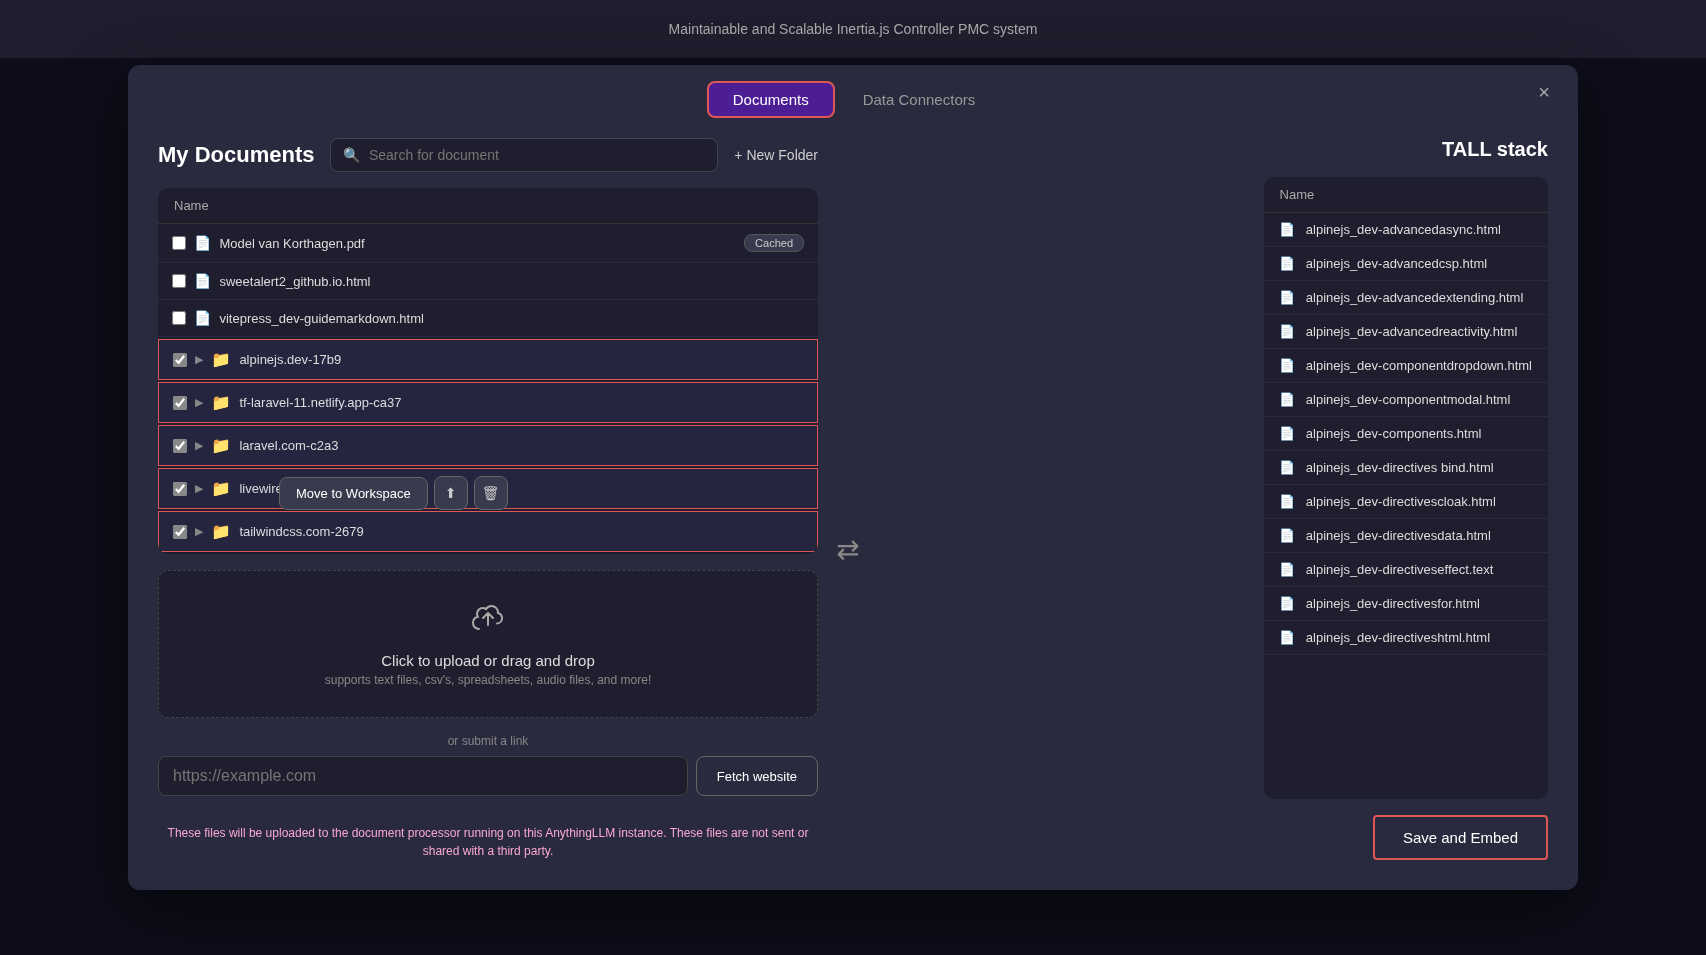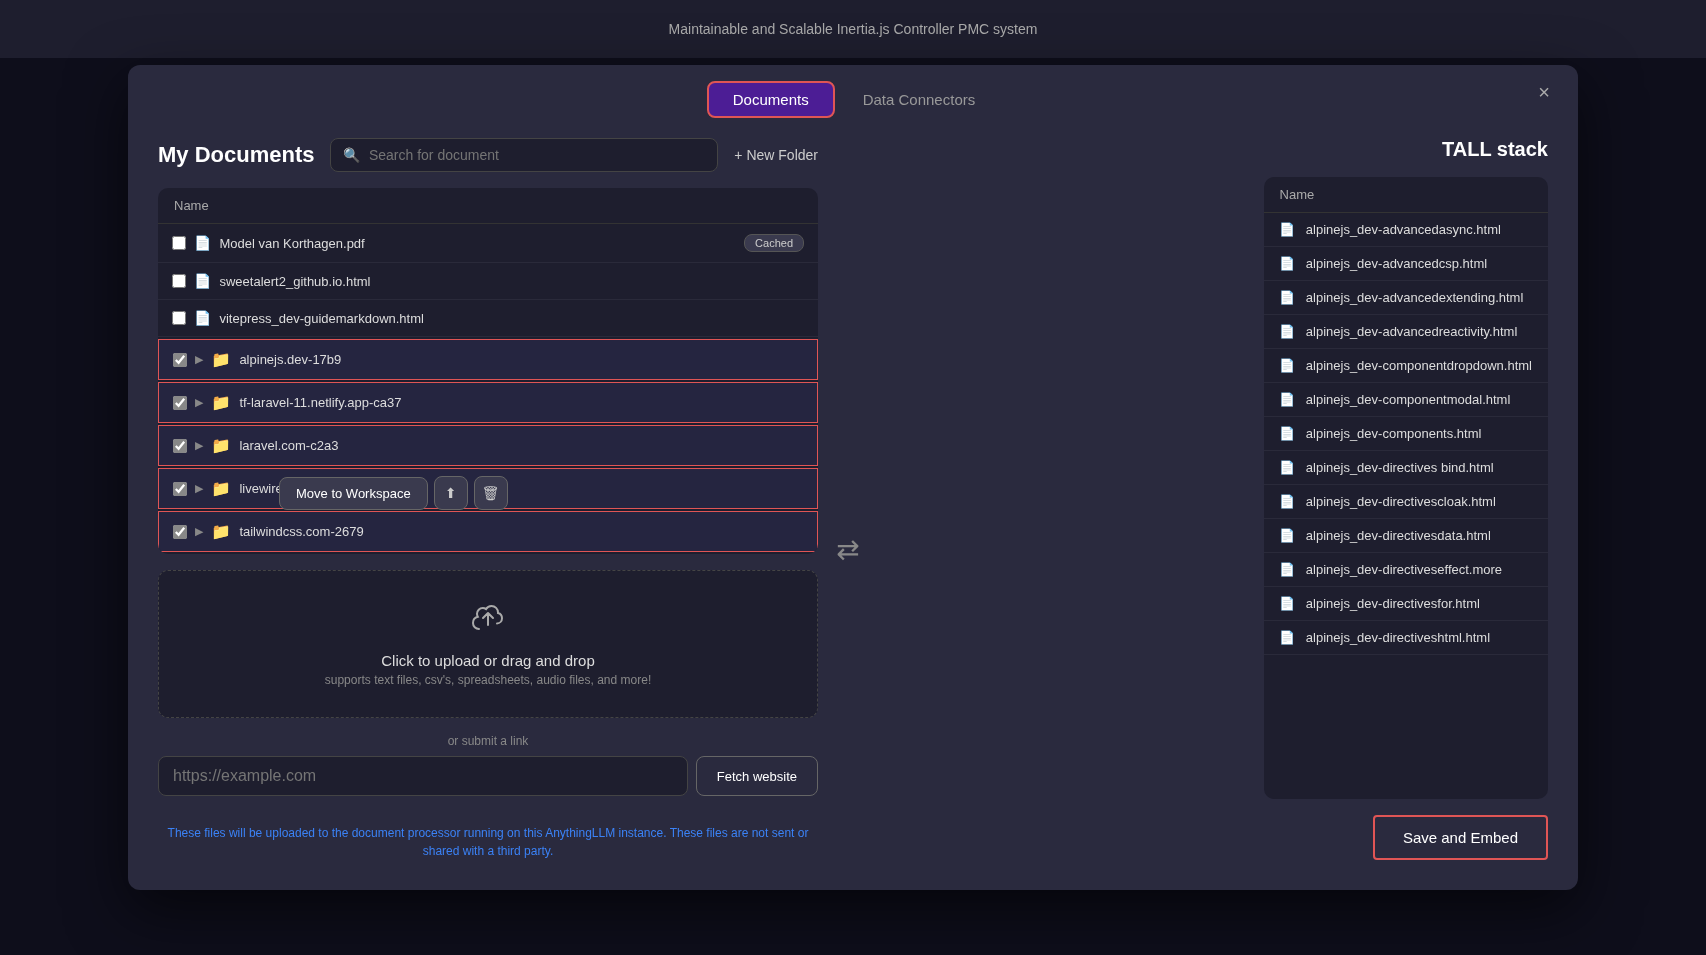--- a/index.html
+++ b/index.html
@@ -328,21 +328,21 @@
       color: #fff;
       padding: 10px 20px;
       border-radius: 8px;
       font-size: 13px;
       cursor: pointer;
       white-space: nowrap;
     }
 
     .privacy-note {
       font-size: 12px;
-      color: #3b82f6;
+      color: #f9a8d4;
       text-align: center;
       margin-top: 12px;
       line-height: 1.5;
     }
 
     
     .transfer-col {
       display: flex;
       align-items: center;
       justify-content: center;
@@ -583,21 +583,21 @@
         <div class="right-doc-item">
           <span class="right-file-icon">📄</span>
           <span>alpinejs_dev-directivescloak.html</span>
         </div>
         <div class="right-doc-item">
           <span class="right-file-icon">📄</span>
           <span>alpinejs_dev-directivesdata.html</span>
         </div>
         <div class="right-doc-item">
           <span class="right-file-icon">📄</span>
-          <span>alpinejs_dev-directiveseffect.more</span>
+          <span>alpinejs_dev-directiveseffect.text</span>
         </div>
         <div class="right-doc-item">
           <span class="right-file-icon">📄</span>
           <span>alpinejs_dev-directivesfor.html</span>
         </div>
         <div class="right-doc-item">
           <span class="right-file-icon">📄</span>
           <span>alpinejs_dev-directiveshtml.html</span>
         </div>
       </div>

